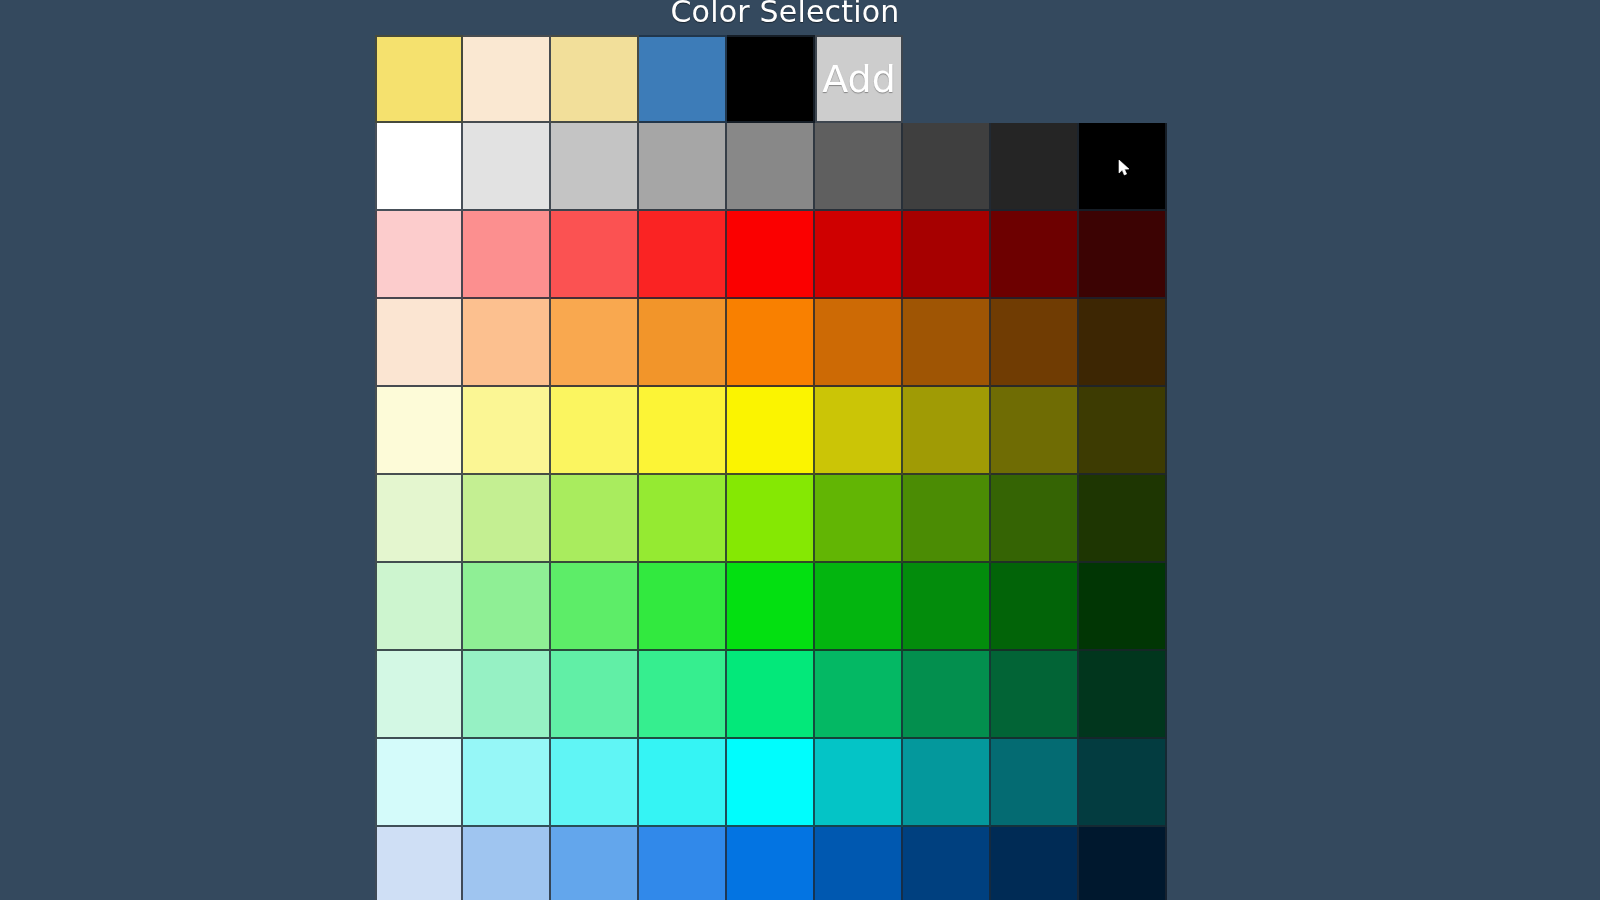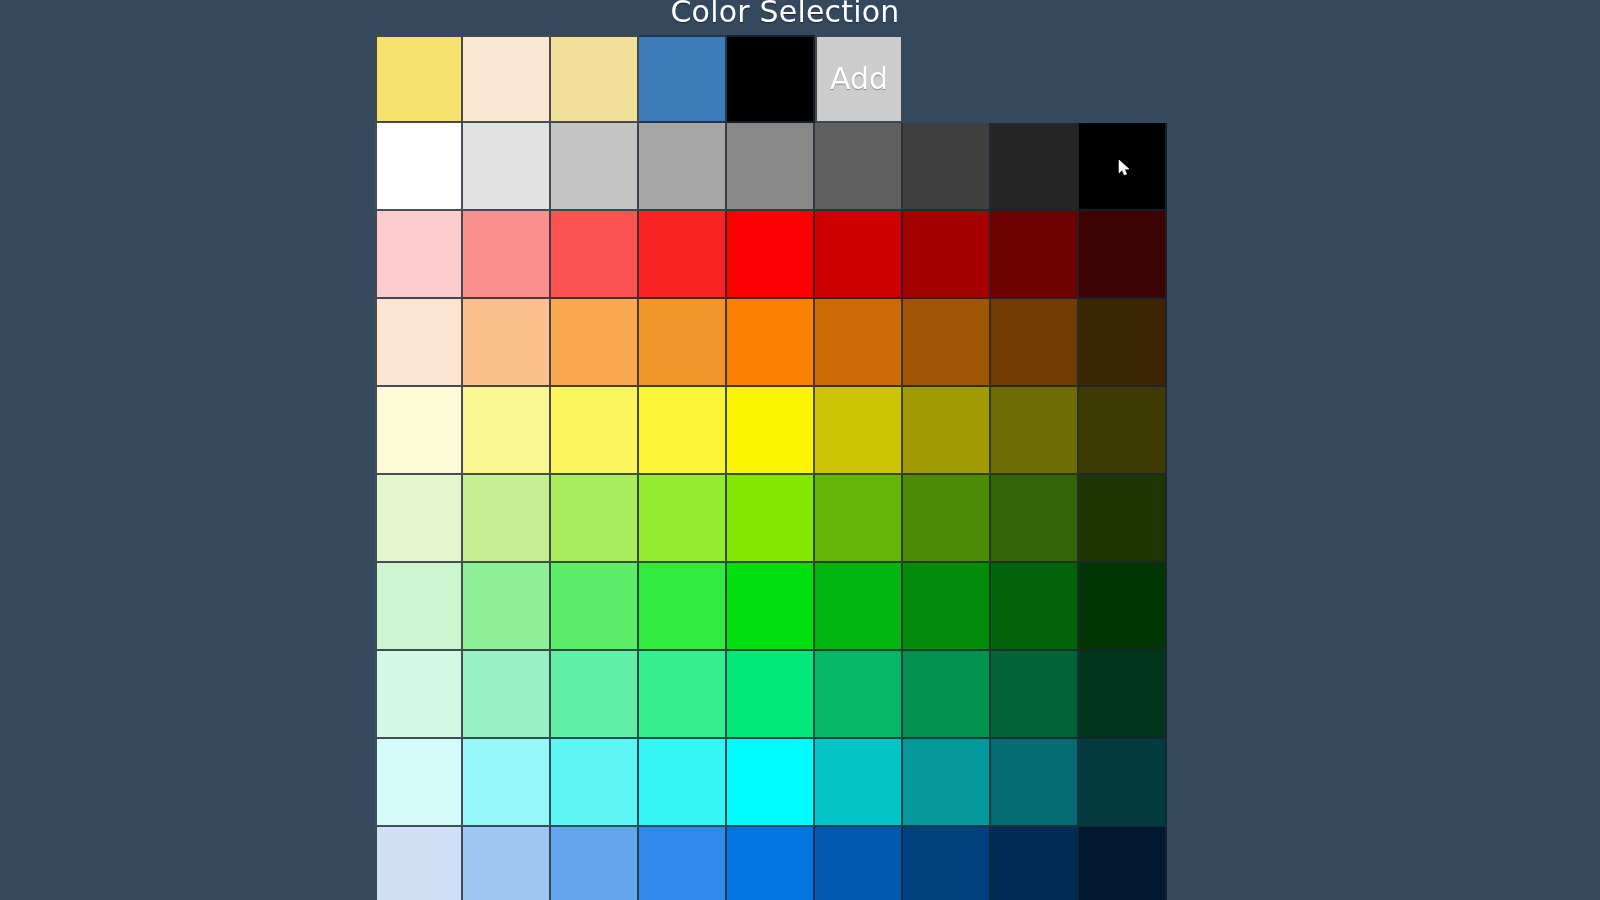--- a/index.html
+++ b/index.html
@@ -60,21 +60,21 @@
     border-left: 2px solid rgba(26,36,48,0.80);
   }
   .addbtn {
     width: 88px;
     height: 88px;
     flex: 0 0 88px;
     box-sizing: border-box;
     background: #cdcdcd;
     border: 2px solid rgba(26,36,48,0.80);
     color: #ffffff;
-    font-size: 30px;
+    font-size: 38px;
     line-height: 84px;
     text-align: center;
     text-shadow: 0 1px 1px rgba(0,0,0,0.35);
     user-select: none;
   }
   #cursor {
     position: absolute;
     left: 1118px;
     top: 160px;
     width: 14px;

